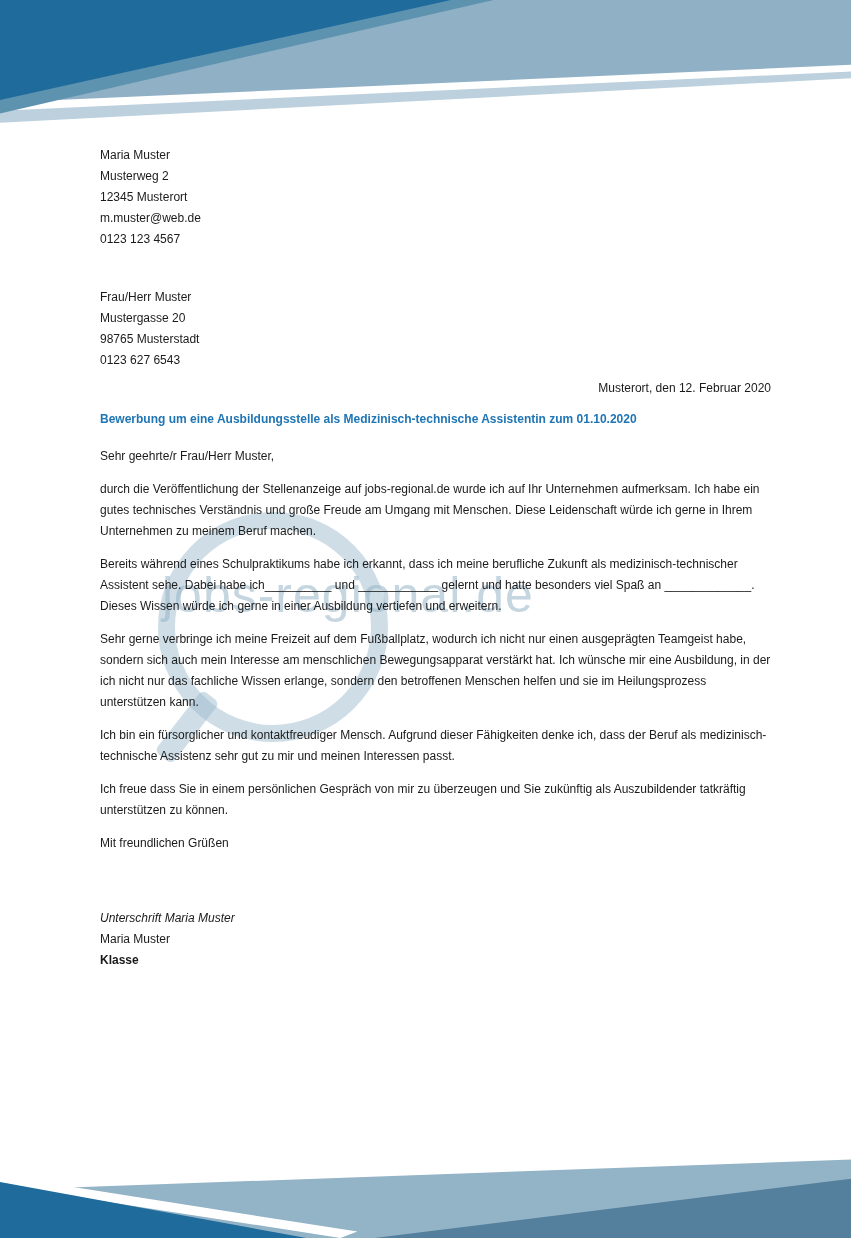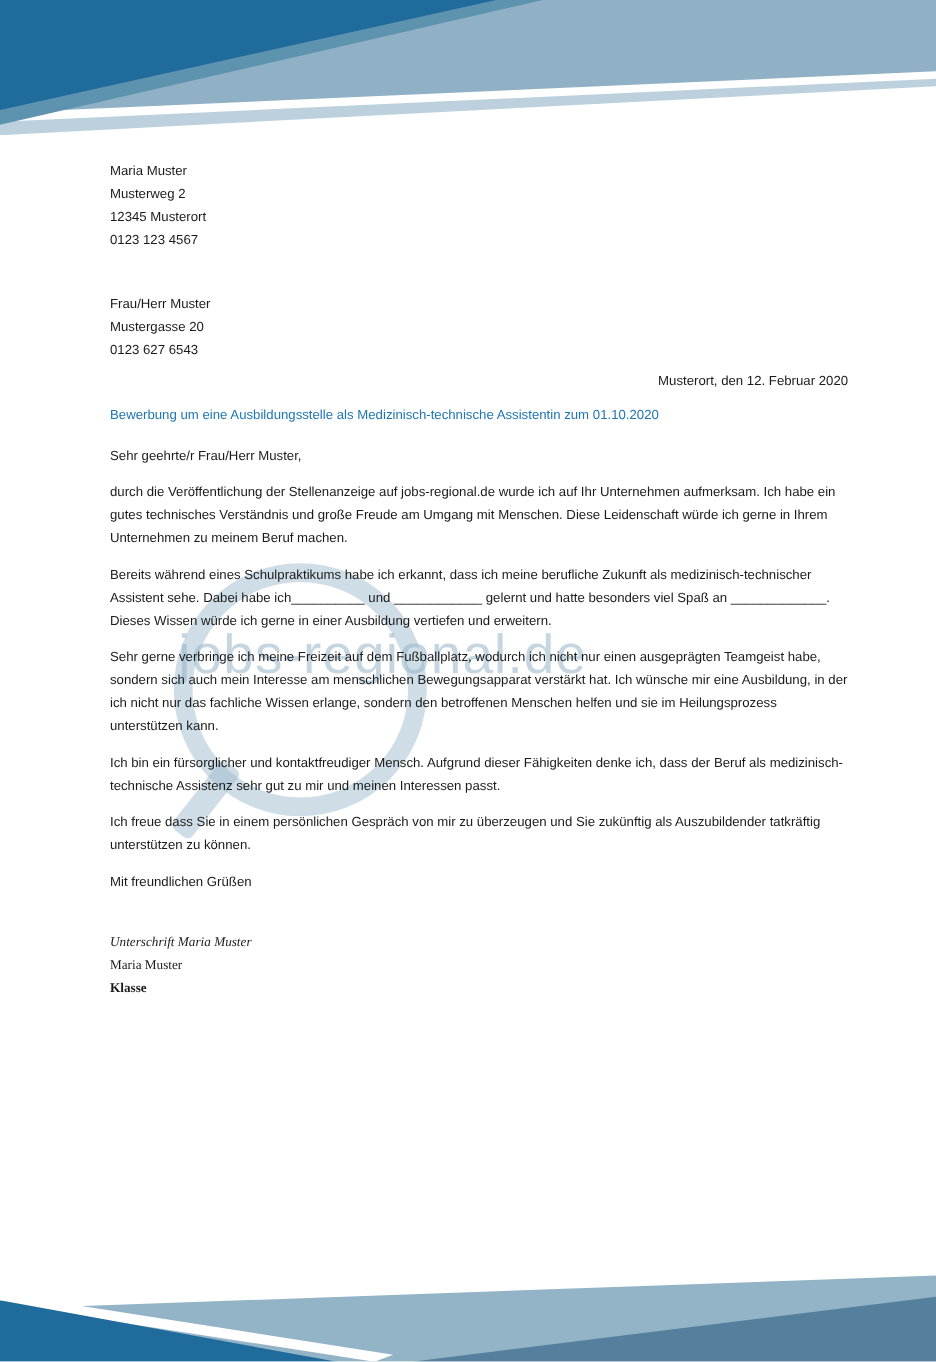--- a/index.html
+++ b/index.html
@@ -48,26 +48,26 @@
 
   
   .content{
     position:absolute;left:100px;right:80px;top:145px;z-index:1;
     font-size:12px;line-height:21px;
   }
   .addr div{white-space:nowrap;}
   .recipient{margin-top:37px;}
   .date-line{margin-top:7px;text-align:right;}
   .subject{
-    margin-top:10px;font-weight:normal;color:#2076b4;
+    margin-top:10px;font-weight:bold;color:#2076b4;
   }
   .salutation{margin-top:16px;}
   .body p{margin:12px 0 0 0;}
   .closing{margin-top:12px;}
-  .sig-block{margin-top:34px;font-family:Liberation Serif, serif;}
+  .sig-block{margin-top:54px;}
   .sig-note{font-style:italic;}
   .enclosures{font-weight:bold;}
 </style>
 </head>
 <body>
 
 <div class="page">
 
   <div class="hdr">
     <div class="hdr-light"></div>
@@ -81,26 +81,28 @@
     <div class="wm-circle"></div>
     <div class="wm-text">jobs-regional.de</div>
   </div>
 
   <div class="content">
 
     <div class="addr sender">
       <div>Maria Muster</div>
       <div>Musterweg 2</div>
       <div>12345 Musterort</div>
+      <div>m.muster@web.de</div>
       <div>0123 123 4567</div>
     </div>
 
     <div class="addr recipient">
       <div>Frau/Herr Muster</div>
       <div>Mustergasse 20</div>
+      <div>98765 Musterstadt</div>
       <div>0123 627 6543</div>
     </div>
 
     <div class="date-line">Musterort, den 12. Februar 2020</div>
 
     <div class="subject">Bewerbung um eine Ausbildungsstelle als Medizinisch-technische Assistentin zum 01.10.2020</div>
 
     <div class="salutation">Sehr geehrte/r Frau/Herr Muster,</div>
 
     <div class="body">

